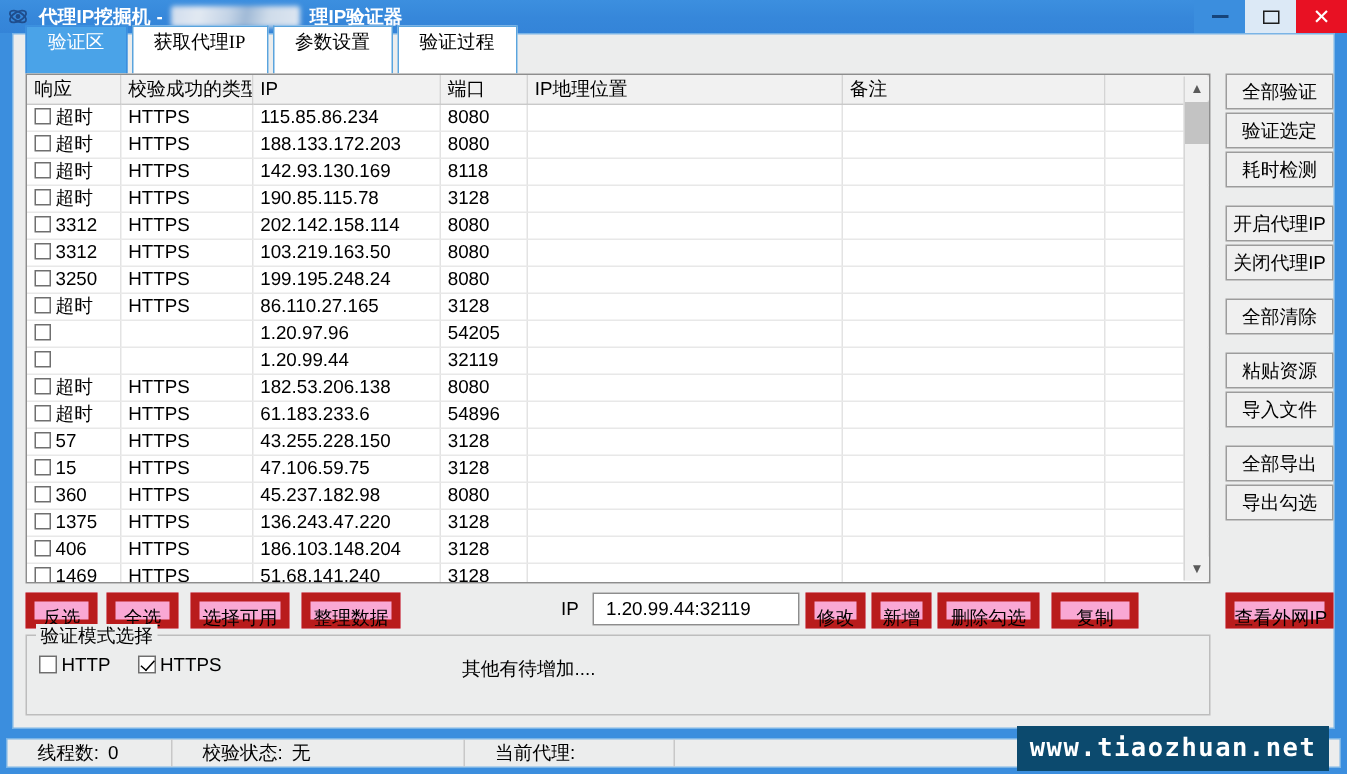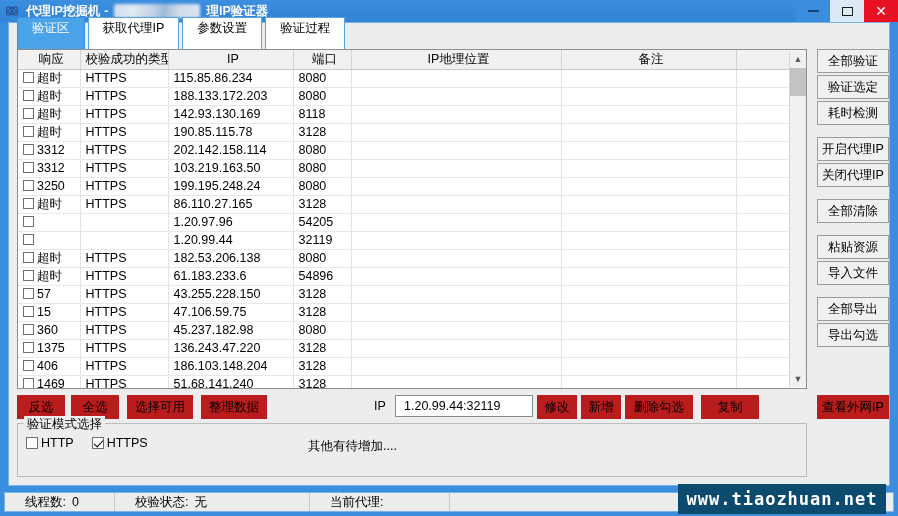--- a/index.html
+++ b/index.html
@@ -64,36 +64,37 @@
   .tabstrip{
     position:absolute;left:8px;top:4px;width:800px;height:22px;
     display:flex;align-items:flex-end;
   }
   .tab{
     height:32px;line-height:20px;padding:0 14px;
     border:1px solid #5aa4dd;border-bottom:none;
     background:#ffffff;color:#000;font-size:12.5px;
     margin-right:3px;box-sizing:border-box;white-space:nowrap;
     text-align:center;
+    font-family:Liberation Serif, serif;
   }
   .tab.active{
     background:#4aa3e8;color:#ffffff;font-weight:normal;
     border-color:#3b8ede;
   }
 
   
   .tablewrap{
     position:absolute;left:8px;top:26px;width:790px;height:340px;
     background:#ffffff;border:1px solid #8d8d8d;box-sizing:border-box;
     overflow:hidden;
   }
   table.grid{border-collapse:collapse;width:100%;table-layout:fixed;}
   table.grid th{
     height:19px;background:#f1f1f1;font-weight:normal;font-size:12.5px;
-    text-align:center;padding:0 0 0 5px;
+    text-align:left;padding:0 0 0 5px;
     border-right:1px solid #d4d4d4;border-bottom:1px solid #c9c9c9;
     color:#000;box-sizing:border-box;
     white-space:nowrap;overflow:hidden;
   }
   table.grid td{
     height:18px;font-size:12.5px;padding:0 0 0 5px;
     border-right:1px solid #e3e3e3;border-bottom:1px solid #e8e8e8;
     color:#000;box-sizing:border-box;
     white-space:nowrap;overflow:hidden;
   }
@@ -132,21 +133,21 @@
     overflow:hidden;
   }
   .btn.gap{margin-top:12px;}
 
   
   .botrow{
     position:absolute;left:8px;top:370px;width:870px;height:30px;
   }
   .bbtn{
     position:absolute;height:24px;line-height:22px;text-align:center;
-    background:#b91c1c;border:1px solid #b91c1c;box-sizing:border-box;
+    background:#f9a8d4;border:6px solid #b91c1c;box-sizing:border-box;
     font-size:12.5px;color:#000;white-space:nowrap;top:2px;
   }
   .iplabel{position:absolute;left:357px;top:6px;font-size:12.5px;}
   .ipinput{
     position:absolute;left:378px;top:2px;width:138px;height:22px;
     border:1px solid #8d8d8d;background:#fff;box-sizing:border-box;
     font-size:12.5px;line-height:20px;padding-left:8px;color:#000;
     font-family:"Liberation Sans",sans-serif;
   }
 

